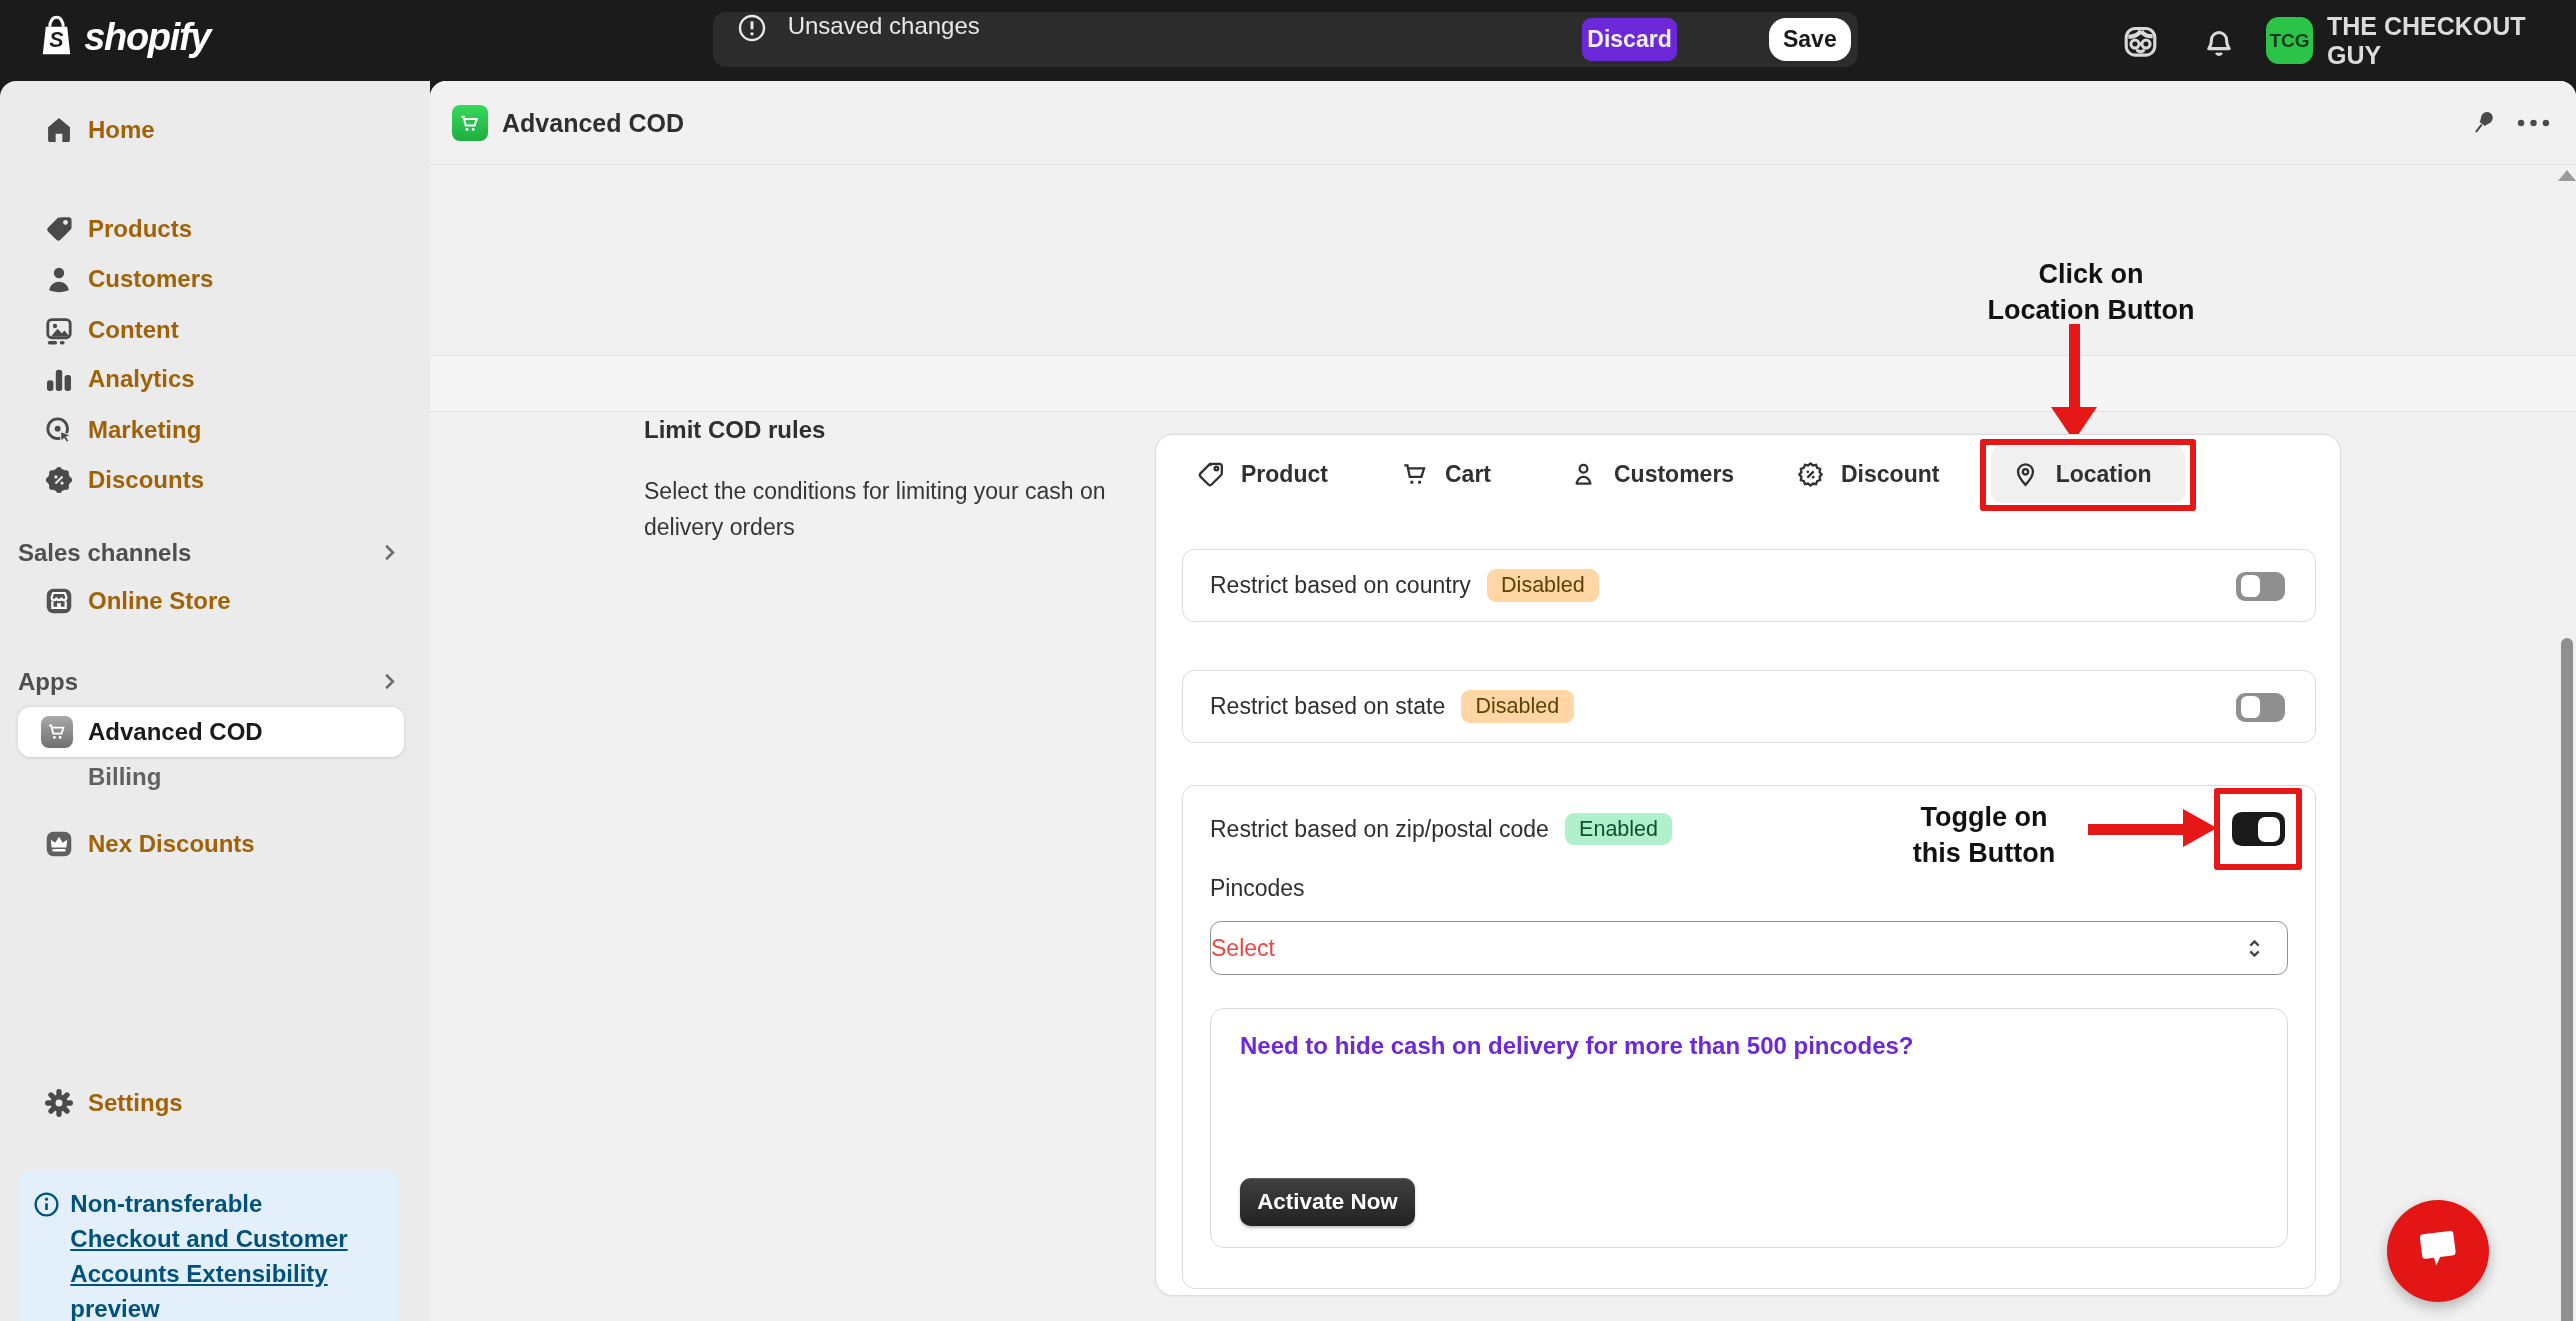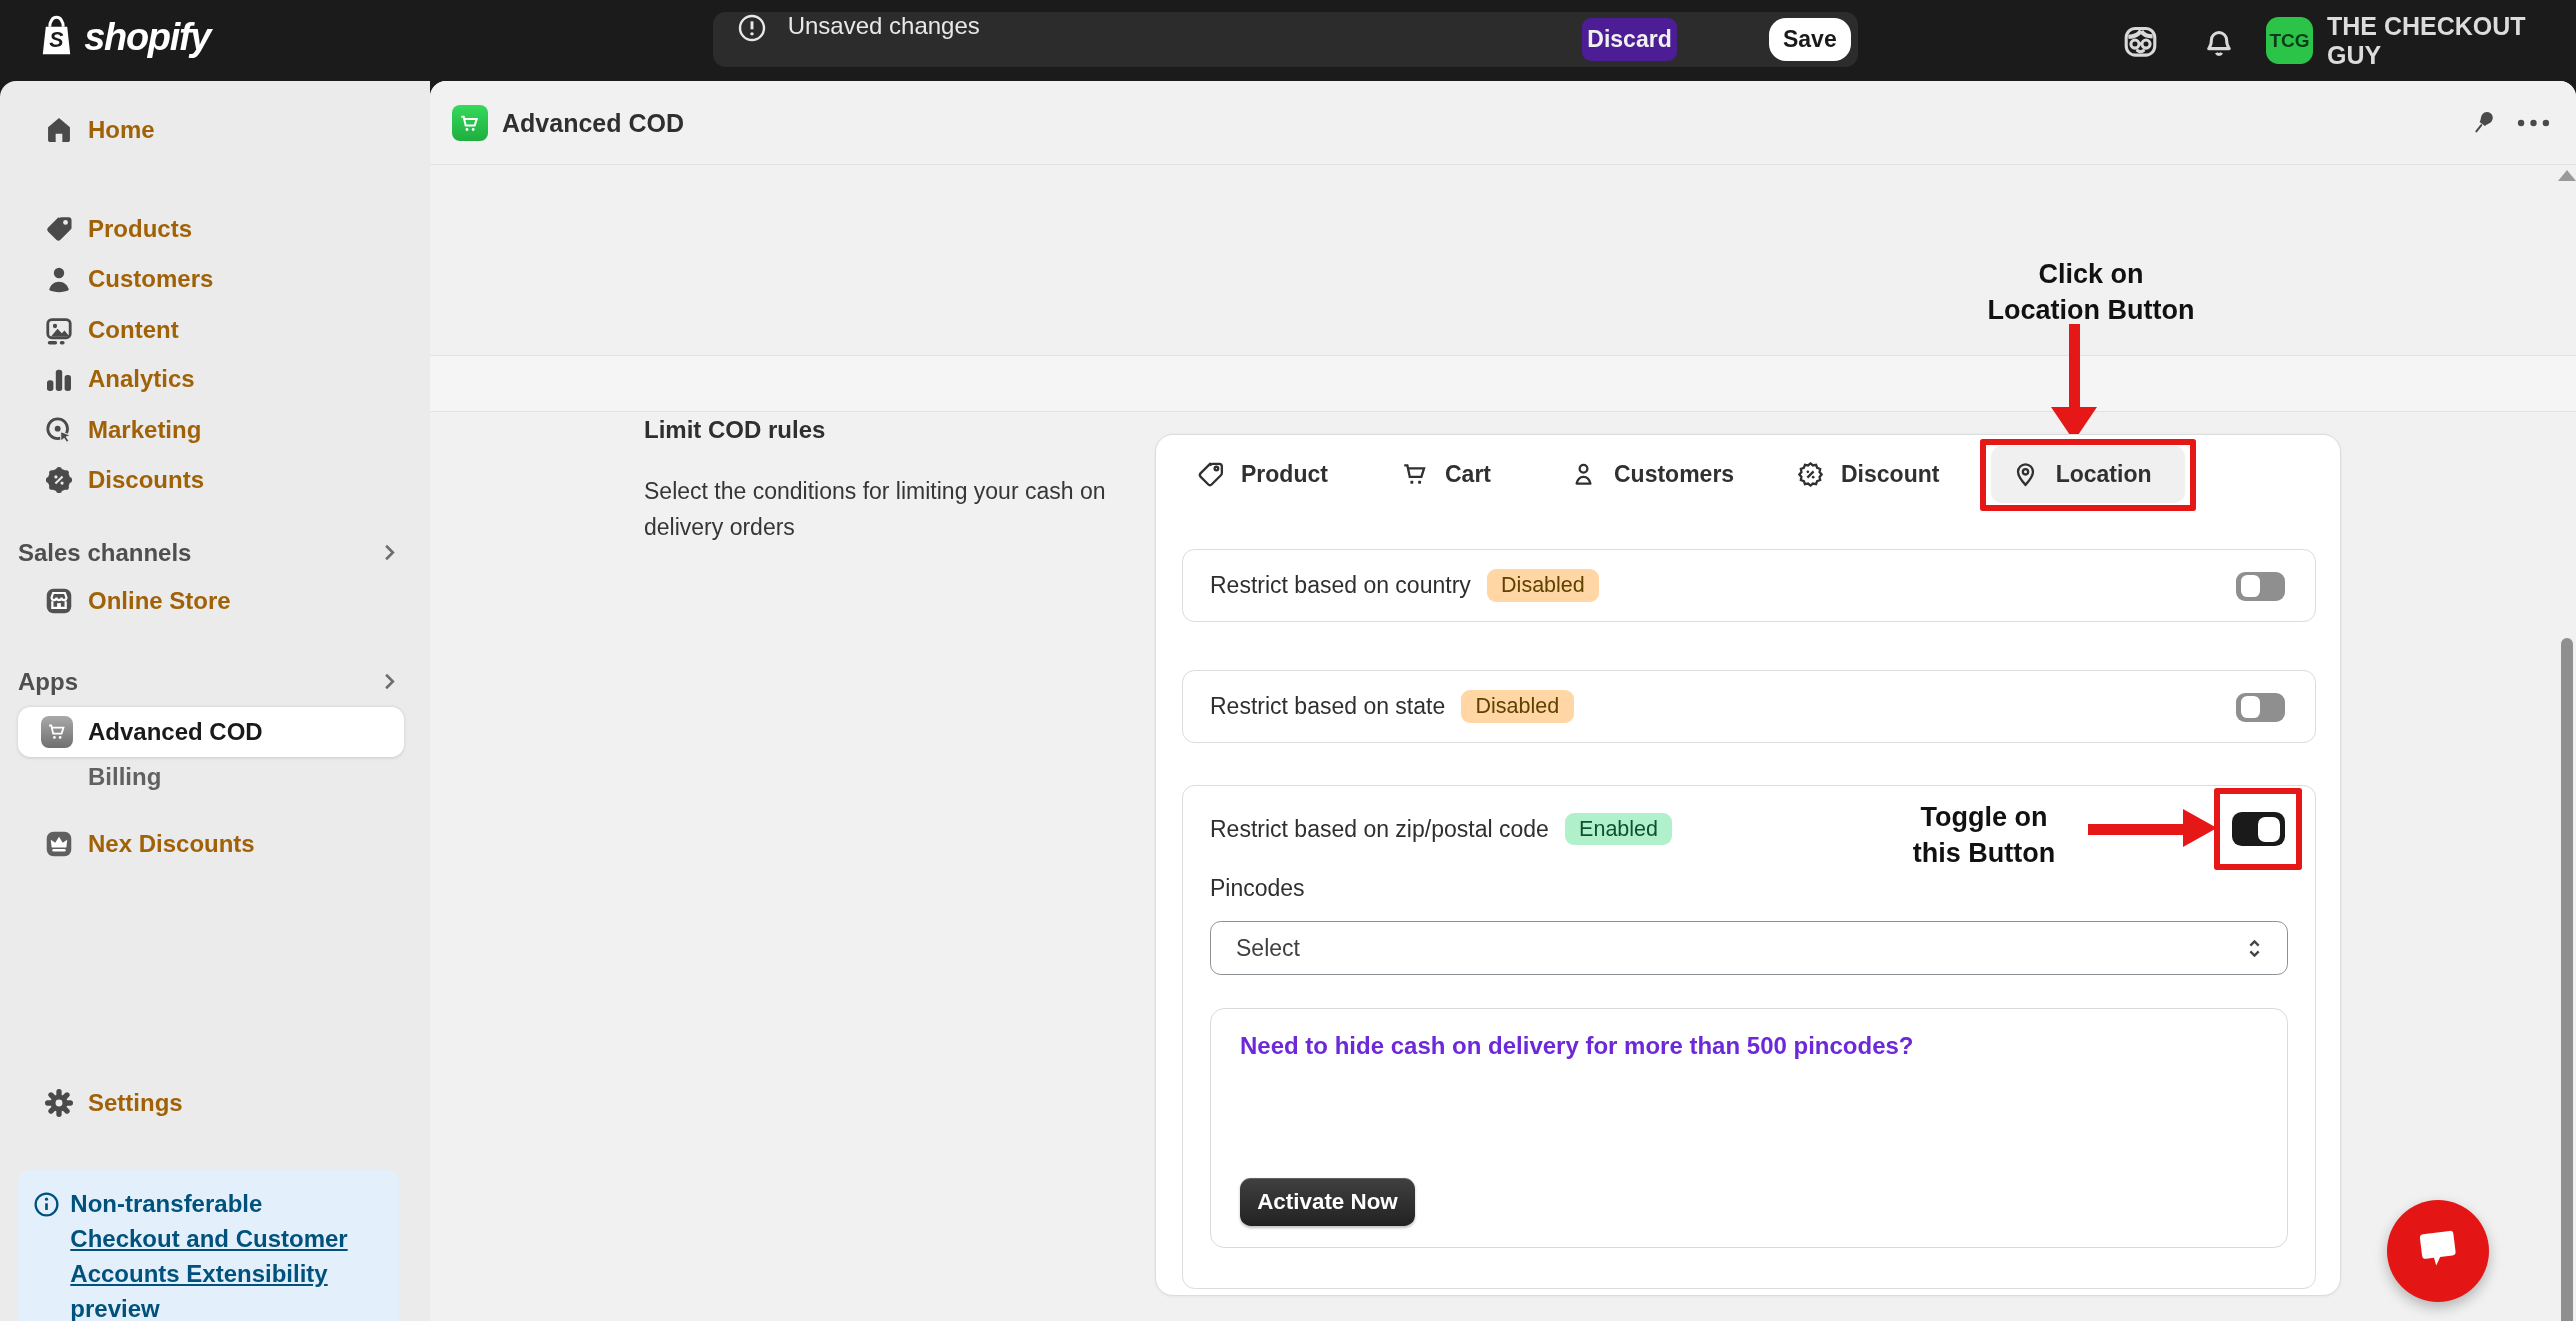--- a/index.html
+++ b/index.html
@@ -12,21 +12,21 @@
   body{background:#1b1b1b;font-family:"Liberation Sans",sans-serif;color:var(--ink)}
   .abs{position:absolute}
   .page{position:relative;width:2576px;height:1322px;overflow:hidden}
 
   
   .topbar{position:absolute;left:0;top:0;width:2576px;height:81px;background:#1b1b1b}
   .logo{position:absolute;left:36px;top:12.5px;display:flex;align-items:center;gap:7.2px}
   .logo-word{color:#fff;font-size:38px;font-weight:700;font-style:italic;letter-spacing:-1.3px}
   .status-pill{position:absolute;left:713px;top:11.6px;width:1145px;height:55px;background:#2c2c2c;border-radius:12.5px;display:flex;}
   .status-text{color:#e8e8e8;font-size:24px;margin-left:19.7px}
-  .btn-discard{position:absolute;right:181px;top:6.3px;width:95px;height:43px;background:#4c1d95;border:none;border-radius:9px;color:#f0f0f0;font-size:23px;font-weight:600;font-family:inherit}
+  .btn-discard{position:absolute;right:181px;top:6.3px;width:95px;height:43px;background:#6d28d9;border:none;border-radius:9px;color:#f0f0f0;font-size:23px;font-weight:600;font-family:inherit}
   .btn-save{position:absolute;right:7.2px;top:6.3px;width:82px;height:43px;background:#fff;border:none;border-radius:17px;color:#1a1a1a;font-size:23px;font-weight:600;font-family:inherit}
   .tb-icon{position:absolute;top:21.5px;width:39px;height:39px;color:#d9d9d9}
   .avatar{position:absolute;left:2266px;top:17px;width:47px;height:47px;border-radius:12.5px;background:#2bc348;display:flex;align-items:center;justify-content:center;color:#0e3a19;font-size:19px;font-weight:700}
   .user-name{position:absolute;left:2327px;top:0;height:81px;display:flex;align-items:center;color:#dcdcdc;font-size:25px;font-weight:700}
 
   
   .sidebar{position:absolute;left:0;top:81px;width:430px;bottom:0;background:#ebebeb;border-top-left-radius:16px;overflow:hidden}
   .nav-item{position:absolute;left:0;width:430px;height:48px;display:flex;align-items:center;cursor:pointer}
   .nav-icon{position:absolute;left:43px;width:32px;height:32px;color:#4a4a4a}
   .nav-label{position:absolute;left:88px;font-size:24px;font-weight:700;color:#a16207}
@@ -69,21 +69,21 @@
   .badge{font-size:21.5px;font-weight:500;padding:3.6px 14.3px;border-radius:9px;white-space:nowrap}
   .badge.warn{background:var(--warn-bg);color:var(--warn-text)}
   .badge.ok{background:var(--ok-bg);color:var(--ok-text)}
   .toggle{position:absolute;border-radius:9px;cursor:pointer}
   .toggle.off{width:49px;height:29.5px;background:#8f8f8f}
   .toggle.off .knob{position:absolute;left:4.5px;top:3.6px;width:19px;height:22.4px;background:#fff;border-radius:6.3px}
   .toggle.on{width:53px;height:34px;background:#1a1a1a;border-radius:9.8px}
   .toggle.on .knob{position:absolute;right:5.4px;top:4.5px;width:21.5px;height:25px;background:#fff;border-radius:7.2px}
 
   .select-box{position:absolute;left:27px;top:135px;width:1078px;height:54px;background:#fff;border:1.8px solid #8c9196;border-radius:10.7px;display:flex;align-items:center;cursor:pointer}
-  .select-value{font-size:23px;color:#404040;margin-left:25px}
+  .select-value{font-size:23px;color:#ef4444;}
   .updown{position:absolute;right:19.7px;width:25px;height:25px;color:#44474a}
 
   .promo{position:absolute;left:27px;top:222px;width:1078px;height:240px;background:#fff;border:1.8px solid #d9d9d9;border-radius:14.3px}
   .promo-h{position:absolute;left:29px;top:23px;font-size:24px;font-weight:700;color:#6d28d9}
   .promo-b{position:absolute;left:29px;top:72px;width:1029px;font-size:23px;line-height:36px;color:#5f5f5f}
   .btn-cta{position:absolute;left:29px;top:169px;width:175px;height:48px;background:linear-gradient(180deg,#404040,#222);border:none;border-radius:10.7px;box-shadow:inset 0 0.9px 0 rgba(255,255,255,.18),0 1.8px 2.7px rgba(0,0,0,.25);color:#fff;font-size:22.4px;font-weight:600;font-family:inherit}
 
   .chat-fab{position:absolute;left:1957px;top:1119px;width:102px;height:102px;border-radius:50%;background:#e31515;box-shadow:0 5.4px 12.5px rgba(0,0,0,.25);display:flex;align-items:center;justify-content:center;cursor:pointer}
   .scroll-up{position:absolute;left:2128px;top:89px;width:0;height:0;border-left:9.8px solid transparent;border-right:9.8px solid transparent;border-bottom:11.6px solid #9a9a9a}
   .scroll-thumb{position:absolute;left:2131px;top:557px;width:11.6px;height:769px;background:#8f8f8f;border-radius:6.3px}

